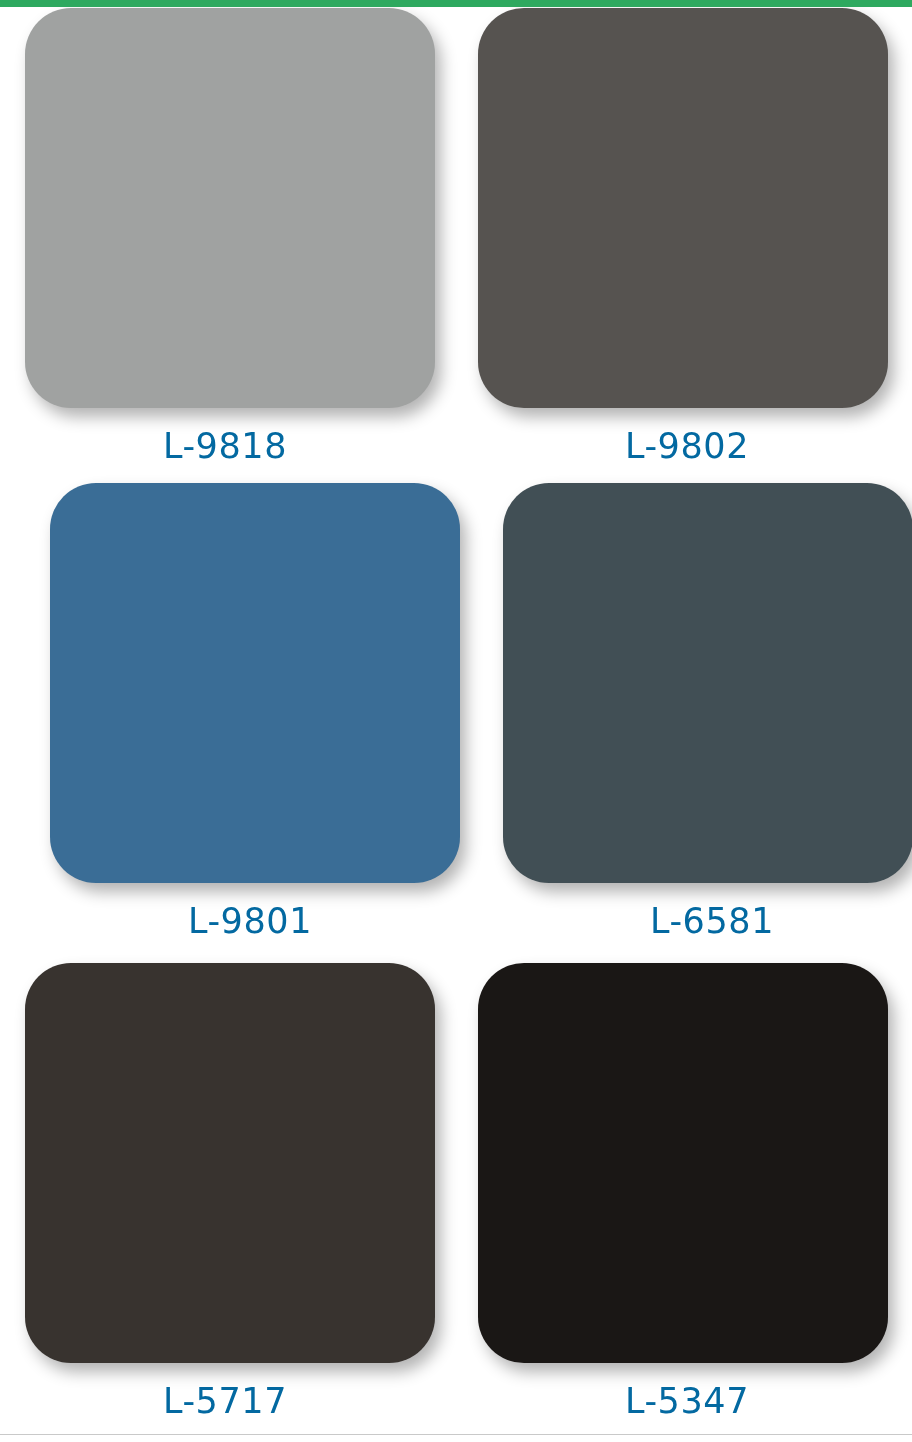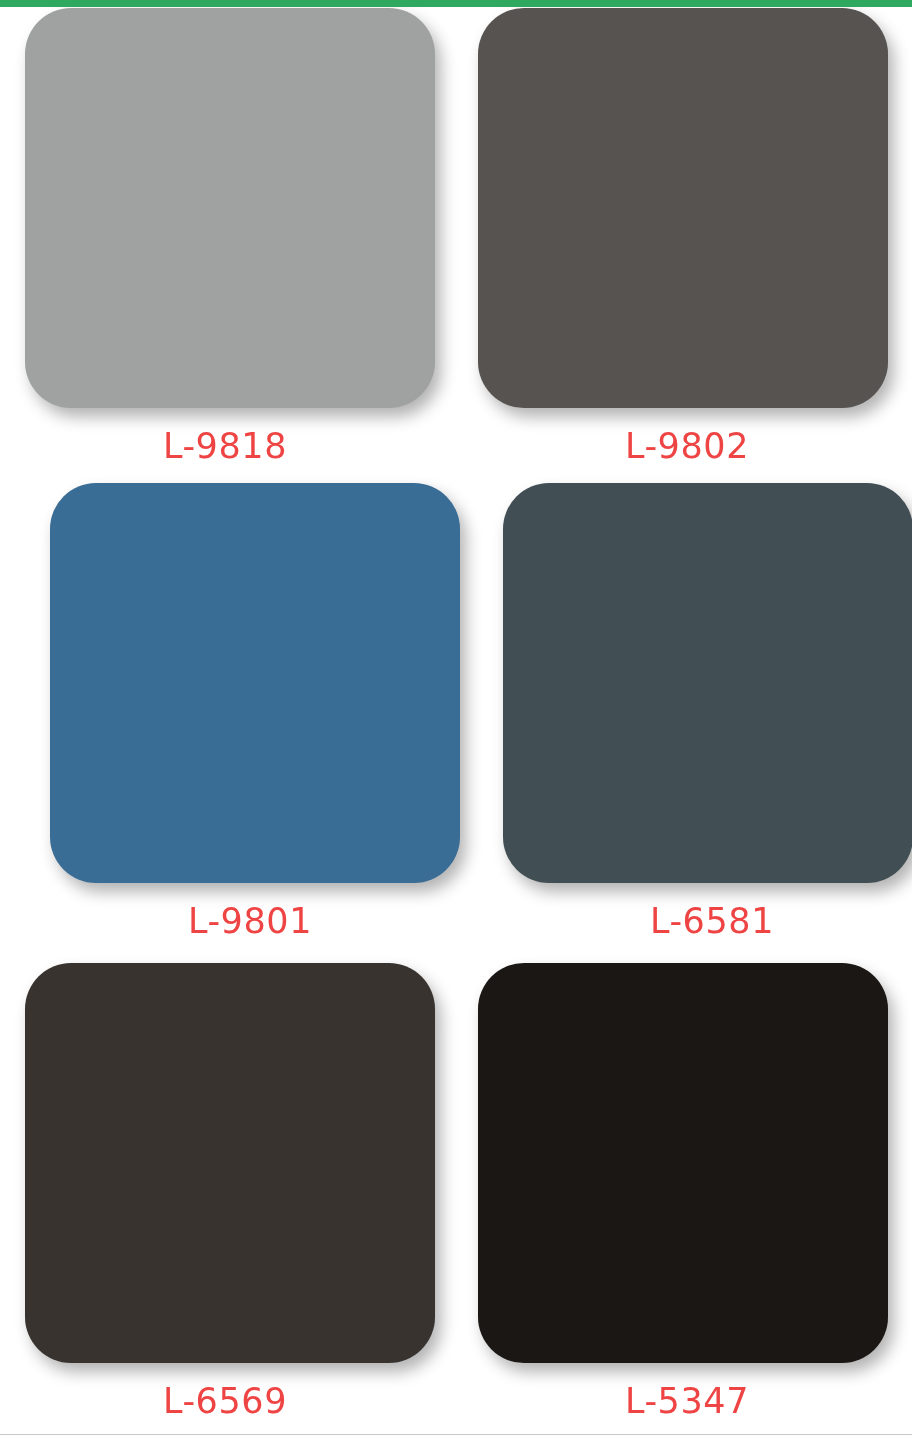--- a/index.html
+++ b/index.html
@@ -69,21 +69,21 @@
   
   .col-left .swatch-chip  { margin-left: 25px; }
   .col-right .swatch-chip { margin-left: 22px; }
 
   .swatch-label {
     margin-top: 18px;
     text-align: center;
     font-size: 35px;
     line-height: 1.15;
     letter-spacing: 0.6px;
-    color: #ef4444;
+    color: #0369a1;
     font-weight: 400;
     font-family: "DejaVu Sans", "Liberation Sans", sans-serif;
   }
   .col-left .swatch-label  { padding-right: 6px; }
   .col-right .swatch-label { padding-left: 6px; }
 </style>
 </head>
 <body style="background: rgb(255, 255, 255);">
 
 <div class="top-accent" style="background: rgb(46, 169, 95);"></div>
@@ -105,21 +105,21 @@
     <div class="swatch-label">L-9801</div>
   </div>
 
   <div class="swatch-cell col-right row-2">
     <div class="swatch-chip" style="background: rgb(65, 79, 85);"></div>
     <div class="swatch-label">L-6581</div>
   </div>
 
   <div class="swatch-cell col-left row-3">
     <div class="swatch-chip" style="background: rgb(56, 51, 47);"></div>
-    <div class="swatch-label">L-6569</div>
+    <div class="swatch-label">L-5717</div>
   </div>
 
   <div class="swatch-cell col-right row-3">
     <div class="swatch-chip" style="background: rgb(26, 23, 21);"></div>
     <div class="swatch-label">L-5347</div>
   </div>
 
 </div>
 
 <div class="bottom-rule" style="background: rgb(201, 201, 201);"></div>

